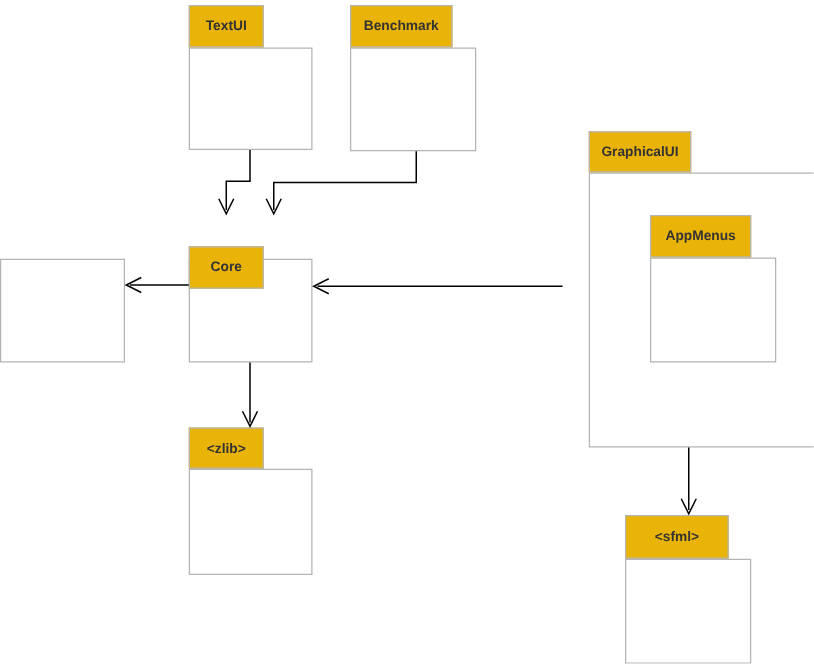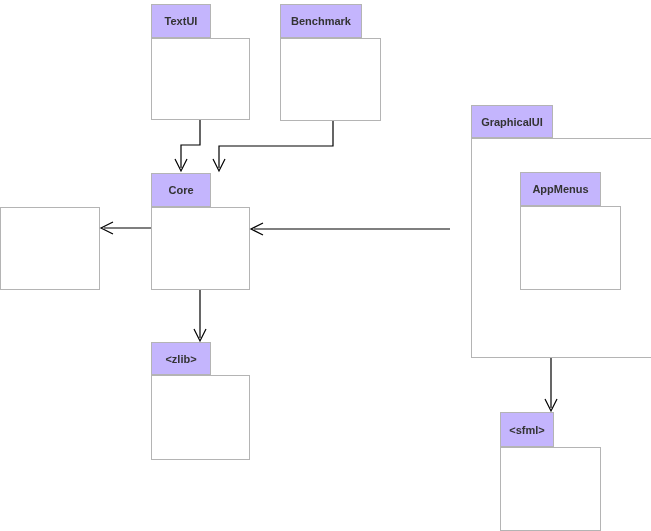--- a/index.html
+++ b/index.html
@@ -20,21 +20,21 @@
   
   .pkg {
     position: absolute;
   }
   .pkg-tab {
     position: absolute;
     left: 0;
     top: 0;
     box-sizing: border-box;
     border: 1px solid #b4b4b4;
-    background: #c4b5fd;
+    background: #eab308;
     display: flex;
     align-items: center;
     justify-content: center;
     z-index: 3;
   }
   .pkg-tab-label {
     font-family: "Liberation Sans", sans-serif;
     font-size: 11px;
     font-weight: bold;
     color: #333333;
@@ -109,35 +109,35 @@
       <span class="pkg-tab-label">AppMenus</span>
     </div>
     <div class="pkg-body" style="top:34px; width:101px; height:84px;"></div>
   </div>
 
   <div class="pkg" style="left:0px; top:173px; width:100px; height:117px;">
     <div class="pkg-body" style="top:34px; width:100px; height:83px;"></div>
   </div>
 
   <div class="pkg" style="left:151px; top:173px; width:99px; height:117px;">
-    <div class="pkg-tab" style="width:60px; height:34px;">
+    <div class="pkg-tab" style="width:60px; height:34px;margin-top:24px;">
       <span class="pkg-tab-label">Core</span>
     </div>
     <div class="pkg-body" style="top:34px; width:99px; height:83px;"></div>
   </div>
 
   <div class="pkg" style="left:151px; top:342px; width:116px; height:118px;padding-left:42px;">
     <div class="pkg-tab" style="width:60px; height:33px;">
       <span class="pkg-tab-label">&lt;zlib&gt;</span>
     </div>
     <div class="pkg-body" style="top:33px; width:99px; height:85px;"></div>
   </div>
 
   <div class="pkg" style="left:500px; top:412px; width:101px; height:119px;">
-    <div class="pkg-tab" style="width:54px; height:35px;justify-content:center;">
+    <div class="pkg-tab" style="width:83px; height:35px;justify-content:center;">
       <span class="pkg-tab-label">&lt;sfml&gt;</span>
     </div>
     <div class="pkg-body" style="top:35px; width:101px; height:84px;"></div>
   </div>
 
   <svg class="edge-layer" viewBox="0 0 651 531">
     <g>
       <path class="edge-path" d="M 200 120 L 200 145 L 181 145 L 181 168"></path>
       <path class="edge-head" d="M 175 159 L 181 171 L 187 159"></path>
     </g>

